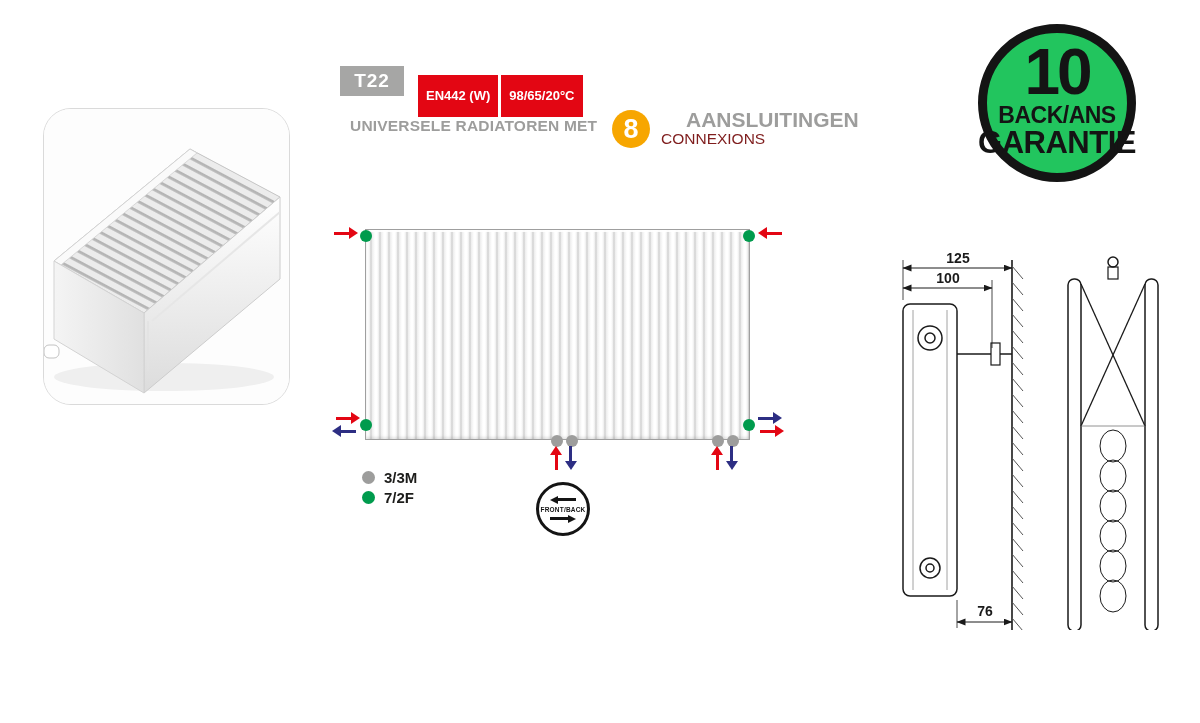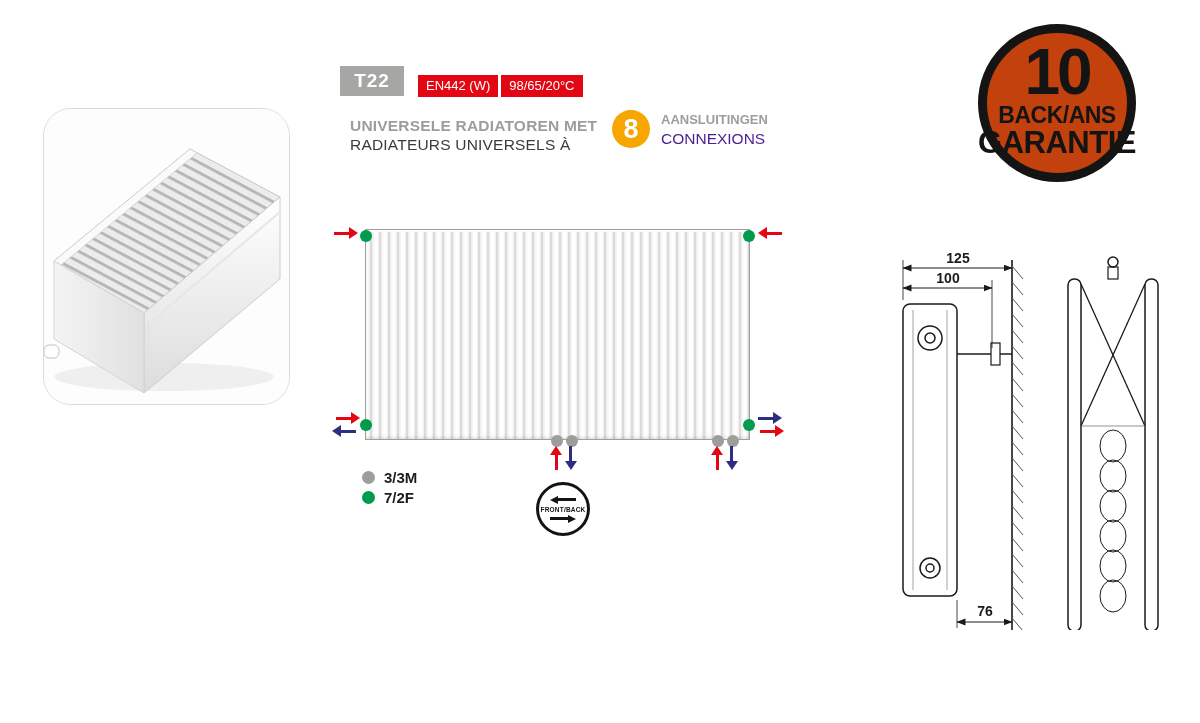--- a/index.html
+++ b/index.html
@@ -15,35 +15,35 @@
 
   
   .spec { position:absolute; left:340px; top:66px; width:480px; height:160px; }
   .type-badge {
     position:absolute; left:0; top:0; width:64px; height:30px;
     background:#a6a6a5; color:#ffffff; font-size:19px; font-weight:700;
     text-align:center; line-height:30px; letter-spacing:1px;
   }
   .red-tags { position:absolute; left:78px; top:9px; display:flex; gap:3px; }
   .red-tag {
-    background:#e30613; color:#fff; font-size:13px; font-weight:400;
-    padding:4px 8px; line-height:1.1; white-space:nowrap;
+    background:#e30613; color:#fff; font-size:13px; font-weight:700;
+    padding:14px 8px; line-height:1.1; white-space:nowrap;
   }
   .titles { position:absolute; left:0; top:50px;margin-left:10px; }
   .title-nl { color:#9d9d9c; font-weight:700; font-size:15.5px; line-height:19px; letter-spacing:0.2px; }
   .title-fr { color:#3a3a39; font-weight:400; font-size:15.5px; line-height:19px; letter-spacing:0.2px; }
   .conn { position:absolute; left:272px; top:44px; display:flex; align-items:center; }
   .conn-circle {
     width:38px; height:38px; border-radius:50%; background:#f7a600;
     color:#fff; font-size:27px; font-weight:800; text-align:center; line-height:38px;
     flex:0 0 auto;
   }
   .conn-labels { margin-left:11px; }
-  .conn-nl { color:#9d9d9c; font-weight:700; font-size:13px; line-height:19px; }
-  .conn-fr { color:#4c1d95; font-weight:400; font-size:15.5px; line-height:19px; }
+  .conn-nl { color:#9d9d9c; font-weight:700; font-size:21px; line-height:19px;margin-left:25px; }
+  .conn-fr { color:#7f1d1d; font-weight:400; font-size:15.5px; line-height:19px; }
 
   
   .diagram { position:absolute; left:330px; top:215px; width:500px; height:340px; }
   .rad-body {
     position:absolute; left:35px; top:14px; width:385px; height:211px;
     border:1px solid #9f9f9f;
     background:repeating-linear-gradient(90deg,
       #ffffff 0px, #ffffff 2px, #ececec 4px, #c9c9c9 5px, #ececec 6px, #ffffff 9px);
     box-shadow: inset 0 2px 0 rgba(255,255,255,.9), inset 0 -2px 3px rgba(0,0,0,.10);
   }
@@ -80,21 +80,21 @@
   .fb-arrow .shaft { left:0; top:2.75px; width:18px; height:2.5px; background:currentColor; }
   .fb-arrow .head  { left:18px; top:0; width:0; height:0;
                      border-top:4px solid transparent; border-bottom:4px solid transparent;
                      border-left:8px solid currentColor; }
   .fb-arrow.left { transform:scaleX(-1); }
   .fb-label { font-size:6.5px; font-weight:700; letter-spacing:0.2px; color:#141414; }
 
   
   .warranty {
     position:absolute; left:978px; top:24px; width:158px; height:158px;
-    border:9px solid #141414; border-radius:50%; background:#c2410c;
+    border:9px solid #141414; border-radius:50%; background:#22c55e;
     display:flex; flex-direction:column; align-items:center; justify-content:center;
     color:#141414; text-align:center;
   }
   .w-years  { font-size:64px; font-weight:900; line-height:0.82; letter-spacing:-3px; }
   .w-line2  { font-size:23px; line-height:1.0; margin-top:5px; letter-spacing:-0.5px; }
   .w-line2 .b { font-weight:900; }
   .w-line2 .l { font-weight:700; }
   .w-line3  { font-size:31px; font-weight:700; line-height:1.05; letter-spacing:-0.5px; }
 
   
@@ -140,21 +140,20 @@
   </div>
 
   <div class="spec">
     <div class="type-badge">T22</div>
     <div class="red-tags">
       <span class="red-tag">EN442 (W)</span>
       <span class="red-tag">98/65/20°C</span>
     </div>
     <div class="titles">
       <div class="title-nl">UNIVERSELE RADIATOREN MET</div>
-      <div class="title-fr">RADIATEURS UNIVERSELS À</div>
     </div>
     <div class="conn">
       <div class="conn-circle">8</div>
       <div class="conn-labels">
         <div class="conn-nl">AANSLUITINGEN</div>
         <div class="conn-fr">CONNEXIONS</div>
       </div>
     </div>
   </div>
 

